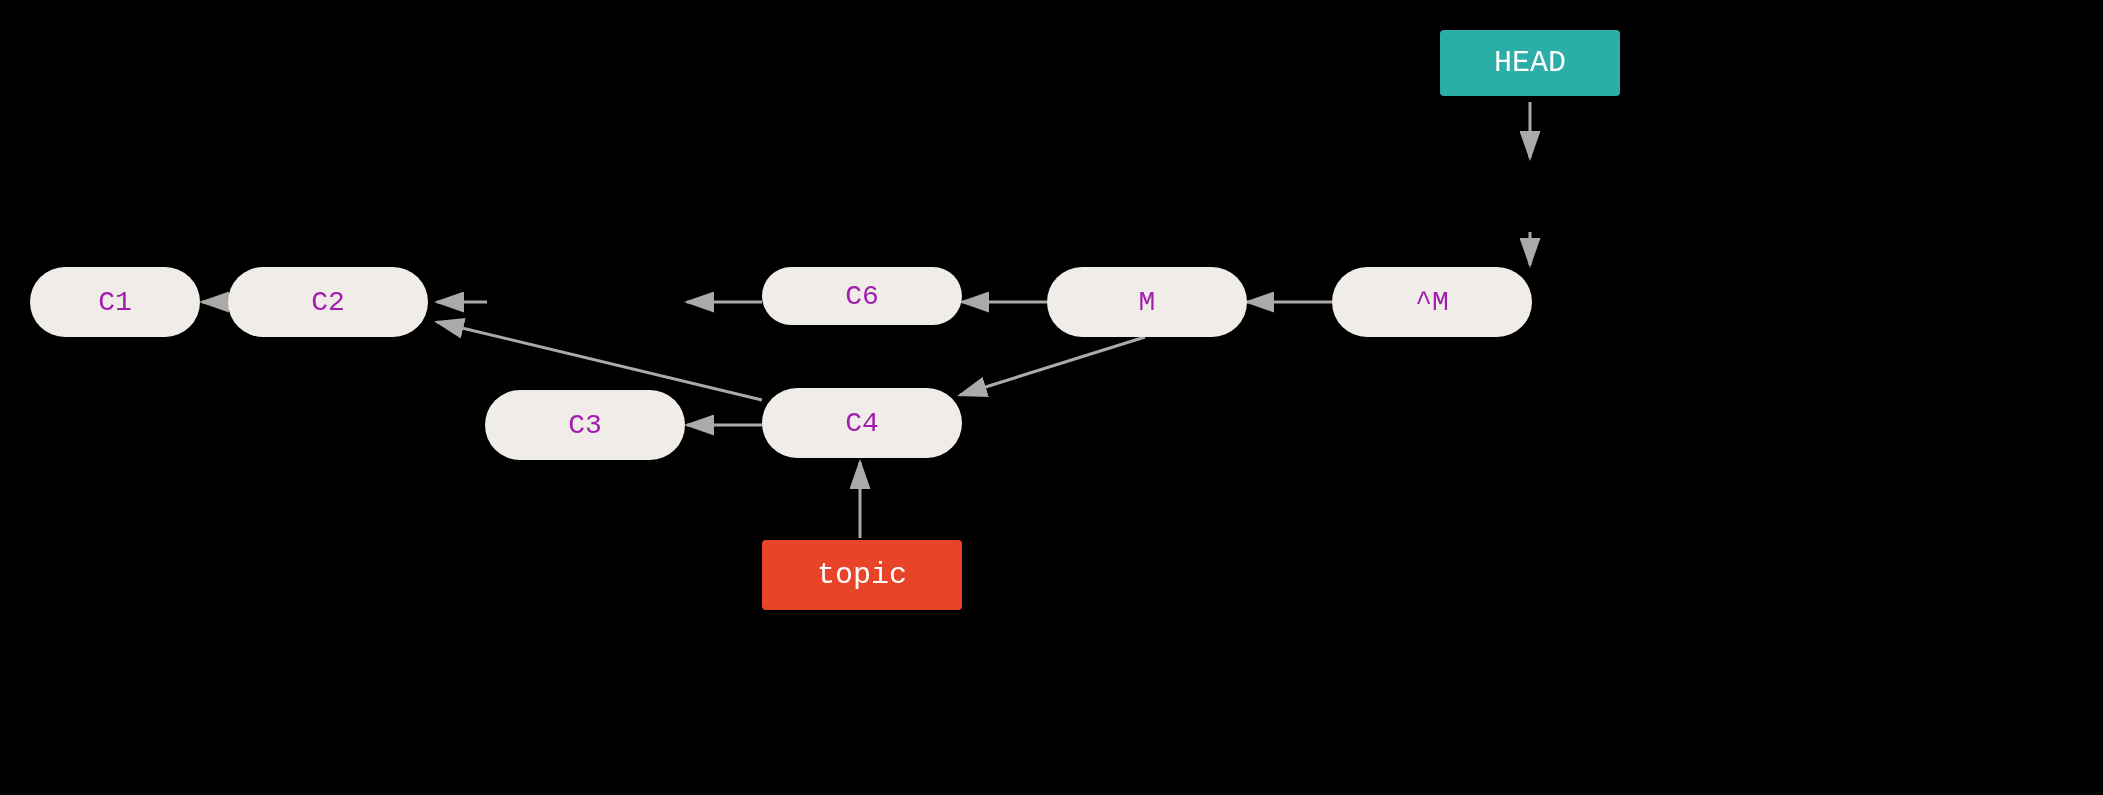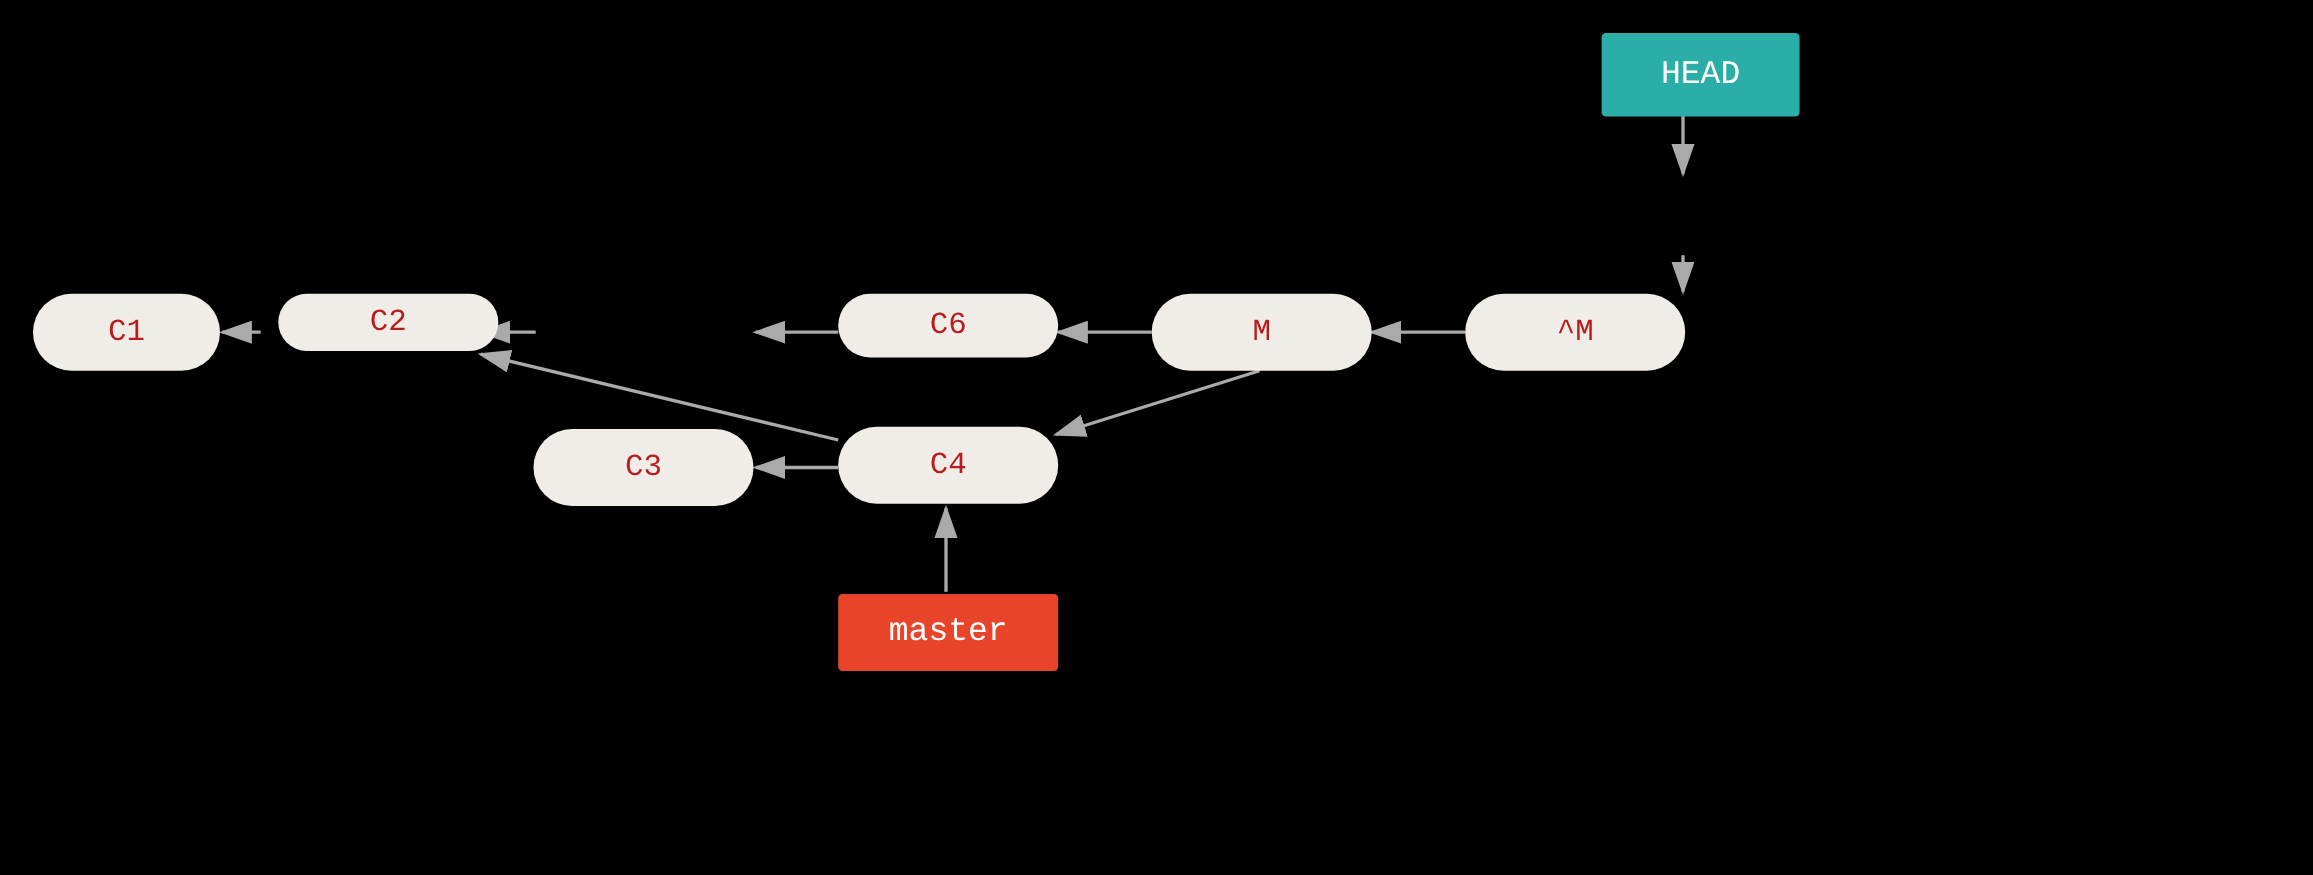--- a/index.html
+++ b/index.html
@@ -31,21 +31,21 @@
 
     .node-pill {
       position: absolute;
       background: #f0ede8;
       border-radius: 50px;
       display: flex;
       align-items: center;
       justify-content: center;
       font-size: 28px;
       font-weight: 500;
-      color: #b91c1c;
+      color: #a21caf;
       font-family: 'Courier New', Courier, monospace;
     }
 
     .node-box {
       position: absolute;
       display: flex;
       align-items: center;
       justify-content: center;
       font-size: 30px;
       font-weight: 500;
@@ -98,21 +98,21 @@
       <marker id="arrowhead" markerWidth="10" markerHeight="7" refX="9" refY="3.5" orient="auto">
         <polygon points="0 0, 10 3.5, 0 7" fill="#aaa"></polygon>
       </marker>
     </defs>
   </svg>
 
   <div class="node-pill" style="left:30px; top:267px; width:170px; height:70px;">
     <span>C1</span>
   </div>
 
-  <div class="node-pill" style="left:253px; top:267px; width:200px; height:52px;">
+  <div class="node-pill" style="left:228px; top:267px; width:200px; height:70px;">
     <span>C2</span>
   </div>
 
 
   <div class="node-pill" style="left:762px; top:267px; width:200px; height:58px;">
     <span>C6</span>
   </div>
 
   <div class="node-pill" style="left:1047px; top:267px; width:200px; height:70px;">
     <span>M</span>
@@ -123,22 +123,22 @@
   </div>
 
   <div class="node-pill" style="left:485px; top:390px; width:200px; height:70px;">
     <span>C3</span>
   </div>
 
   <div class="node-pill" style="left:762px; top:388px; width:200px; height:70px;">
     <span>C4</span>
   </div>
 
-  <div class="node-box head-box" style="left:1440px; top:30px; width:180px; height:76px;margin-left:16px;">
+  <div class="node-box head-box" style="left:1440px; top:30px; width:180px; height:66px;">
     <span>HEAD</span>
   </div>
 
 
   <div class="node-box topic-box" style="left:762px; top:540px; width:200px; height:70px;">
-    <span>master</span>
+    <span>topic</span>
   </div>
 
 </div>
 
 </body></html>

